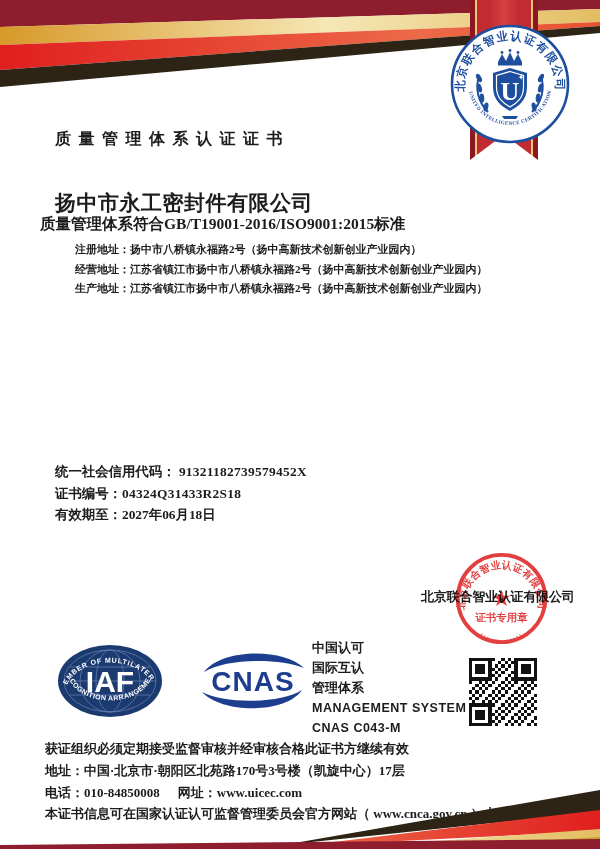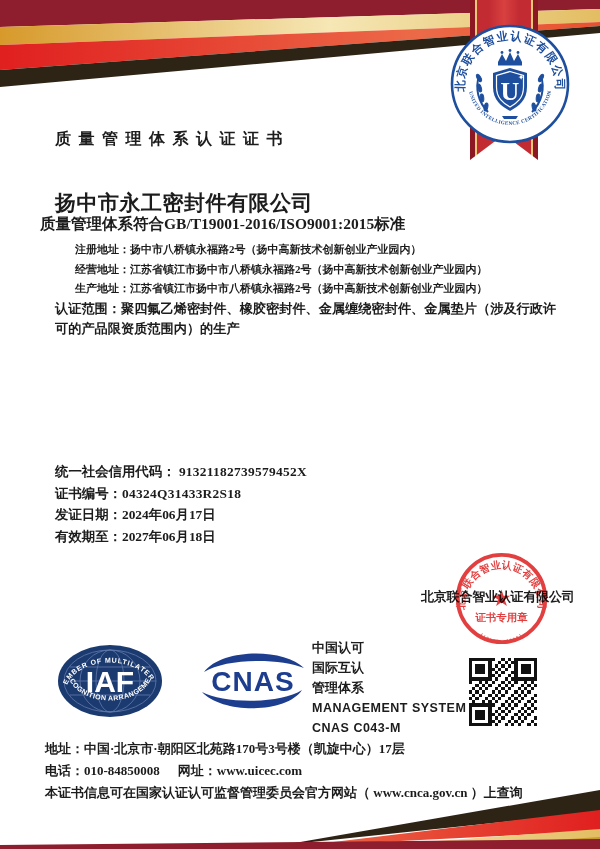--- a/index.html
+++ b/index.html
@@ -117,28 +117,24 @@
   <h1 class="abs title" style="margin:0;">质量管理体系认证证书</h1>
   <h2 class="abs company" style="margin:0;">扬中市永工密封件有限公司</h2>
   <div class="abs standard">质量管理体系符合GB/T19001-2016/ISO9001:2015标准</div>
 
   <div class="abs addr">
     <div><span>注册地址：</span><span>扬中市八桥镇永福路2号（扬中高新技术创新创业产业园内）</span></div>
     <div><span>经营地址：</span><span>江苏省镇江市扬中市八桥镇永福路2号（扬中高新技术创新创业产业园内）</span></div>
     <div><span>生产地址：</span><span>江苏省镇江市扬中市八桥镇永福路2号（扬中高新技术创新创业产业园内）</span></div>
   </div>
 
-  <div class="abs scope">
-    <span>认证范围：</span><span>聚四氟乙烯密封件、橡胶密封件、金属缠绕密封件、金属垫片（涉及行政许可的产品限资质范围内）的生产</span>
-  </div>
 
   <div class="abs details">
     <div><span>统一社会信用代码：</span> <span class="num">91321182739579452X</span></div>
     <div><span>证书编号：</span><span class="num">04324Q31433R2S18</span></div>
-    <div><span>发证日期：</span><span>2024年06月17日</span></div>
     <div><span>有效期至：</span><span>2027年06月18日</span></div>
   </div>
 
   <div class="abs seal-company">北京联合智业认证有限公司</div>
   <svg class="abs seal" viewBox="0 0 100 100">
     <defs>
       <path id="sealTop" d="M 12,66 A 39,39 0 1 1 88,66"></path>
       <path id="sealBot" d="M 18,76 A 35,35 0 0 0 82,76"></path>
     </defs>
     <circle cx="50" cy="50" r="46" fill="none" stroke="#e02f2f" stroke-width="4"></circle>
@@ -411,20 +407,21 @@
       <rect x="6" y="20" width="1" height="1" fill="#111"></rect>
       <rect x="8" y="20" width="1" height="1" fill="#111"></rect>
       <rect x="11" y="20" width="1" height="1" fill="#111"></rect>
       <rect x="13" y="20" width="1" height="1" fill="#111"></rect>
       <rect x="15" y="20" width="1" height="1" fill="#111"></rect>
       <rect x="18" y="20" width="1" height="1" fill="#111"></rect>
       <rect x="20" y="20" width="1" height="1" fill="#111"></rect>
     </svg>
 
   <div class="abs footer">
+    <div>获证组织必须定期接受监督审核并经审核合格此证书方继续有效</div>
     <div>地址：中国·北京市·朝阳区北苑路170号3号楼（凯旋中心）17层</div>
     <div>
       <span>电话：</span><span class="num">010-84850008</span><span class="gap"></span><span>网址：</span><span>www.uicec.com</span>
     </div>
     <div>本证书信息可在国家认证认可监督管理委员会官方网站（ www.cnca.gov.cn ）上查询</div>
   </div>
 
   <svg id="banner-bottom" class="abs" viewBox="0 0 600 70" preserveAspectRatio="none">
     <defs>
       <linearGradient id="goldBot" x1="0" y1="0" x2="1" y2="0">

